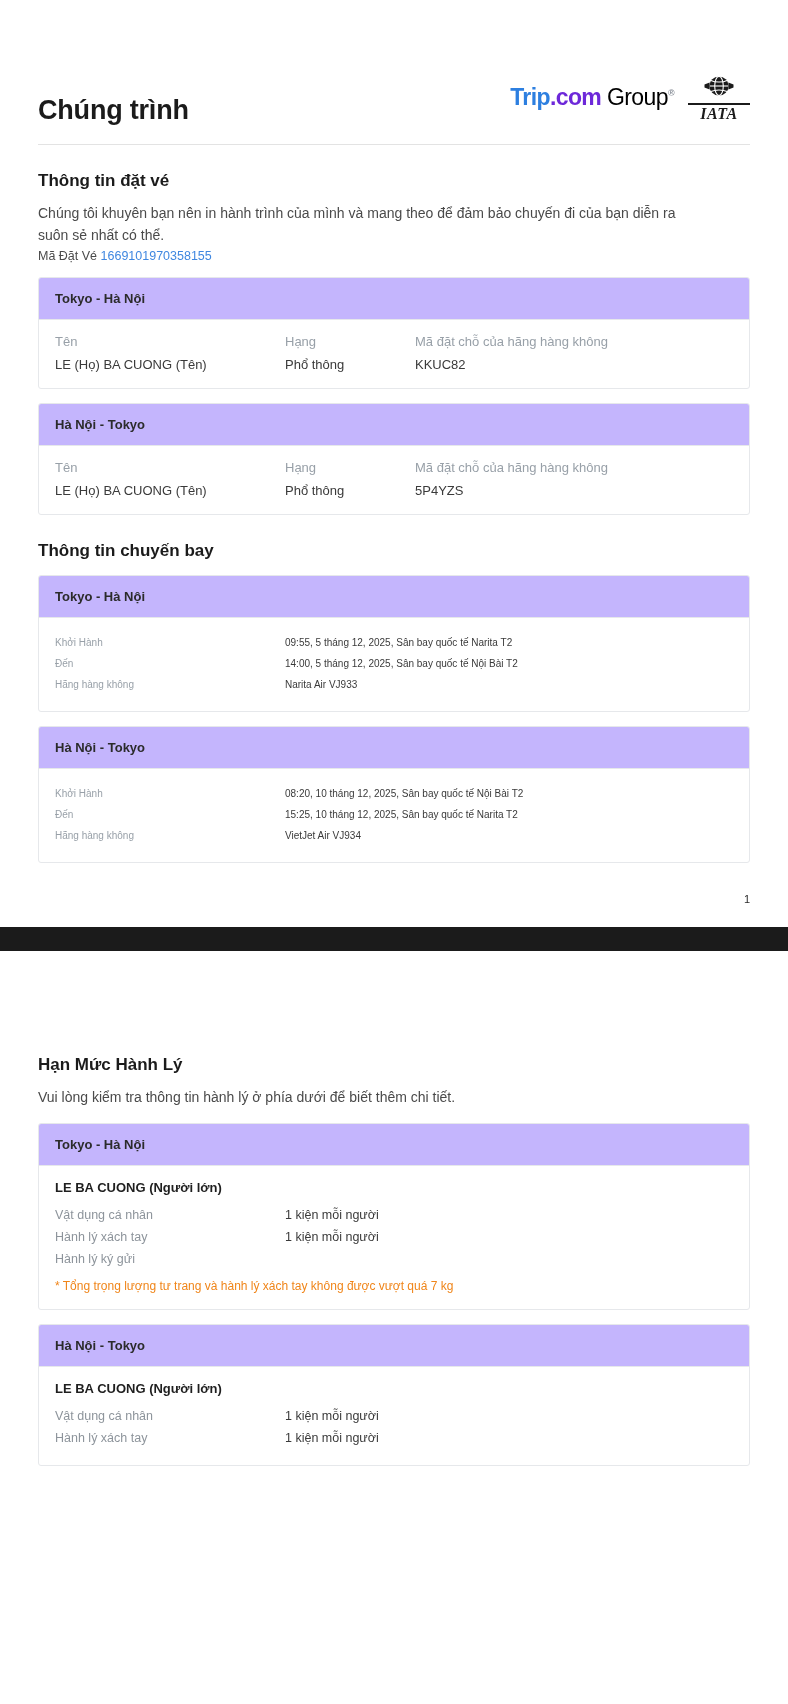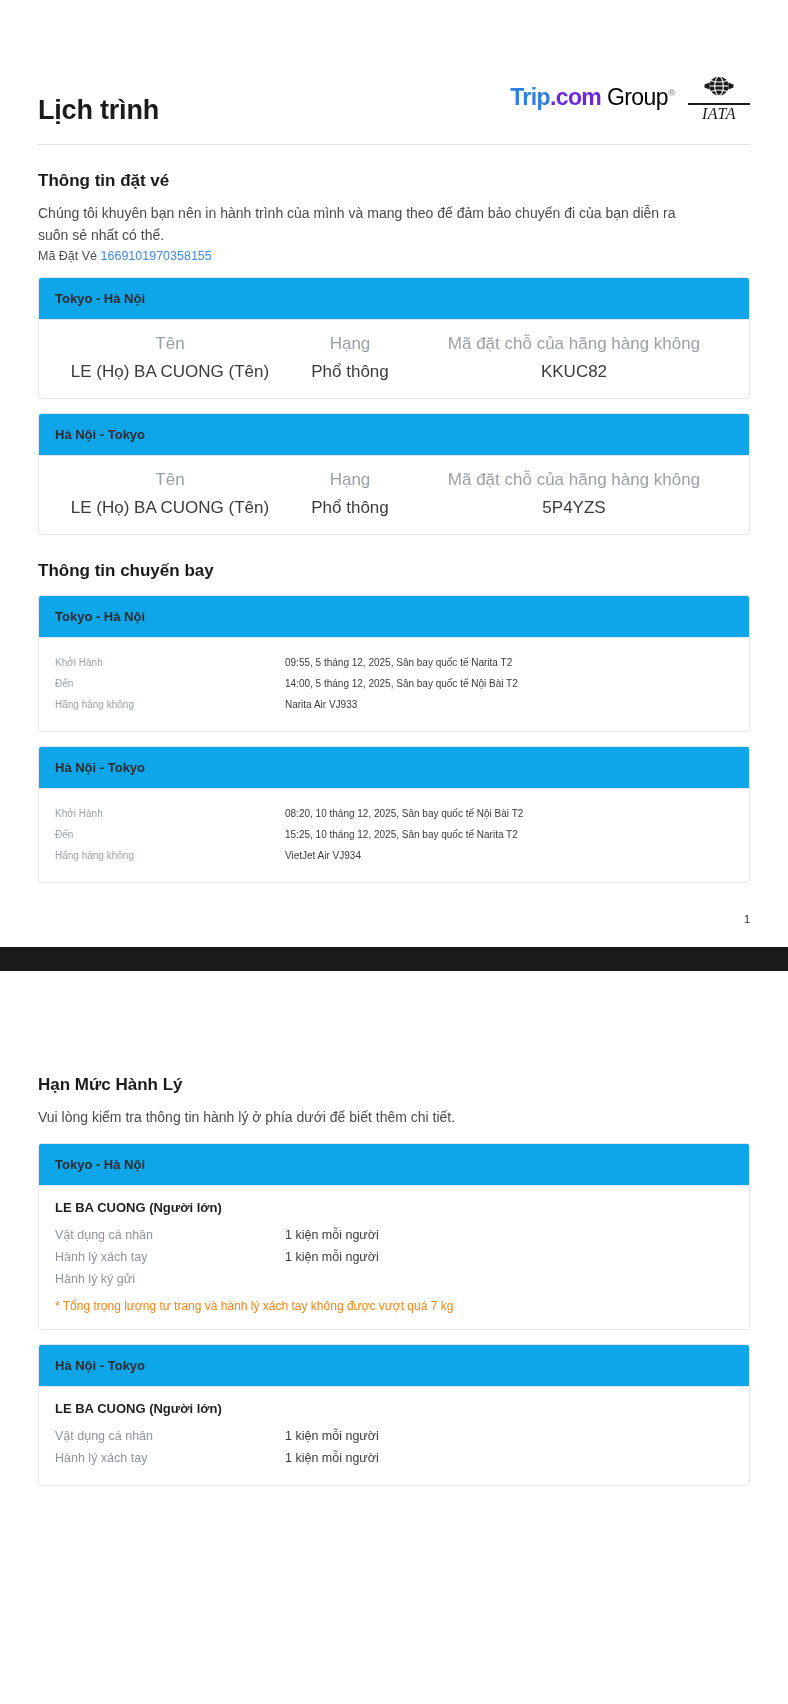--- a/index.html
+++ b/index.html
@@ -51,21 +51,21 @@
     width: 62px;
     text-align: center;
     line-height: 1;
   }
   .iata-globe {
     display: block;
     margin: 0 auto 1px;
   }
   .iata-text {
     font-family: "Liberation Serif", serif;
-    font-weight: normal;
+    font-weight: bold;
     font-size: 16px;
     font-style: italic;
     letter-spacing: 0.5px;
     color: #1b1b1b;
     border-top: 2px solid #1b1b1b;
     padding-top: 1px;
   }
   
   h2.section-title {
     font-size: 17px;
@@ -89,36 +89,35 @@
 
   
   .card {
     border: 1px solid #e6e8eb;
     border-radius: 3px;
     margin-top: 14px;
     background: #fff;
     overflow: hidden;
   }
   .card-head {
-    background: #0ea5e9;
+    background: #c4b5fd;
     border-bottom: 1px solid #e6e8eb;
     padding: 13px 16px;
     font-size: 13px;
     font-weight: bold;
     color: #2b2b2b;
   }
   .card-body { padding: 14px 16px 16px; }
 
   
   .pax-grid {
     display: grid;
     grid-template-columns: 230px 130px auto;
     row-gap: 8px;
-    font-size: 17px;
-    text-align: center;
+    font-size: 13px;
   }
   .pax-grid .th { color: #98a0a8; }
   .pax-grid .td { color: #3a3a3a; }
 
   
   .flight-row {
     display: grid;
     grid-template-columns: 230px auto;
     font-size: 10px;
     padding: 5px 0;
@@ -161,21 +160,21 @@
   .page2-top { height: 78px; }
 </style>
 </head>
 <body>
 
 <div class="page">
 
   <div class="sheet">
 
     <div class="doc-header">
-      <div class="doc-title">Lịch trình</div>
+      <div class="doc-title">Chúng trình</div>
       <div class="brand">
         <div class="trip-logo">
           <span class="t-trip">Trip</span><span class="t-dot">.com</span>
           <span class="t-group">Group</span><span class="t-tm">®</span>
         </div>
         <div class="iata">
           <svg class="iata-globe" width="30" height="30" viewBox="0 0 30 30">
             <circle cx="15" cy="14" r="9.6" fill="#1b1b1b"></circle>
             <g stroke="#ffffff" stroke-width="1.1" fill="none">
               <ellipse cx="15" cy="14" rx="4.3" ry="9.6"></ellipse>

